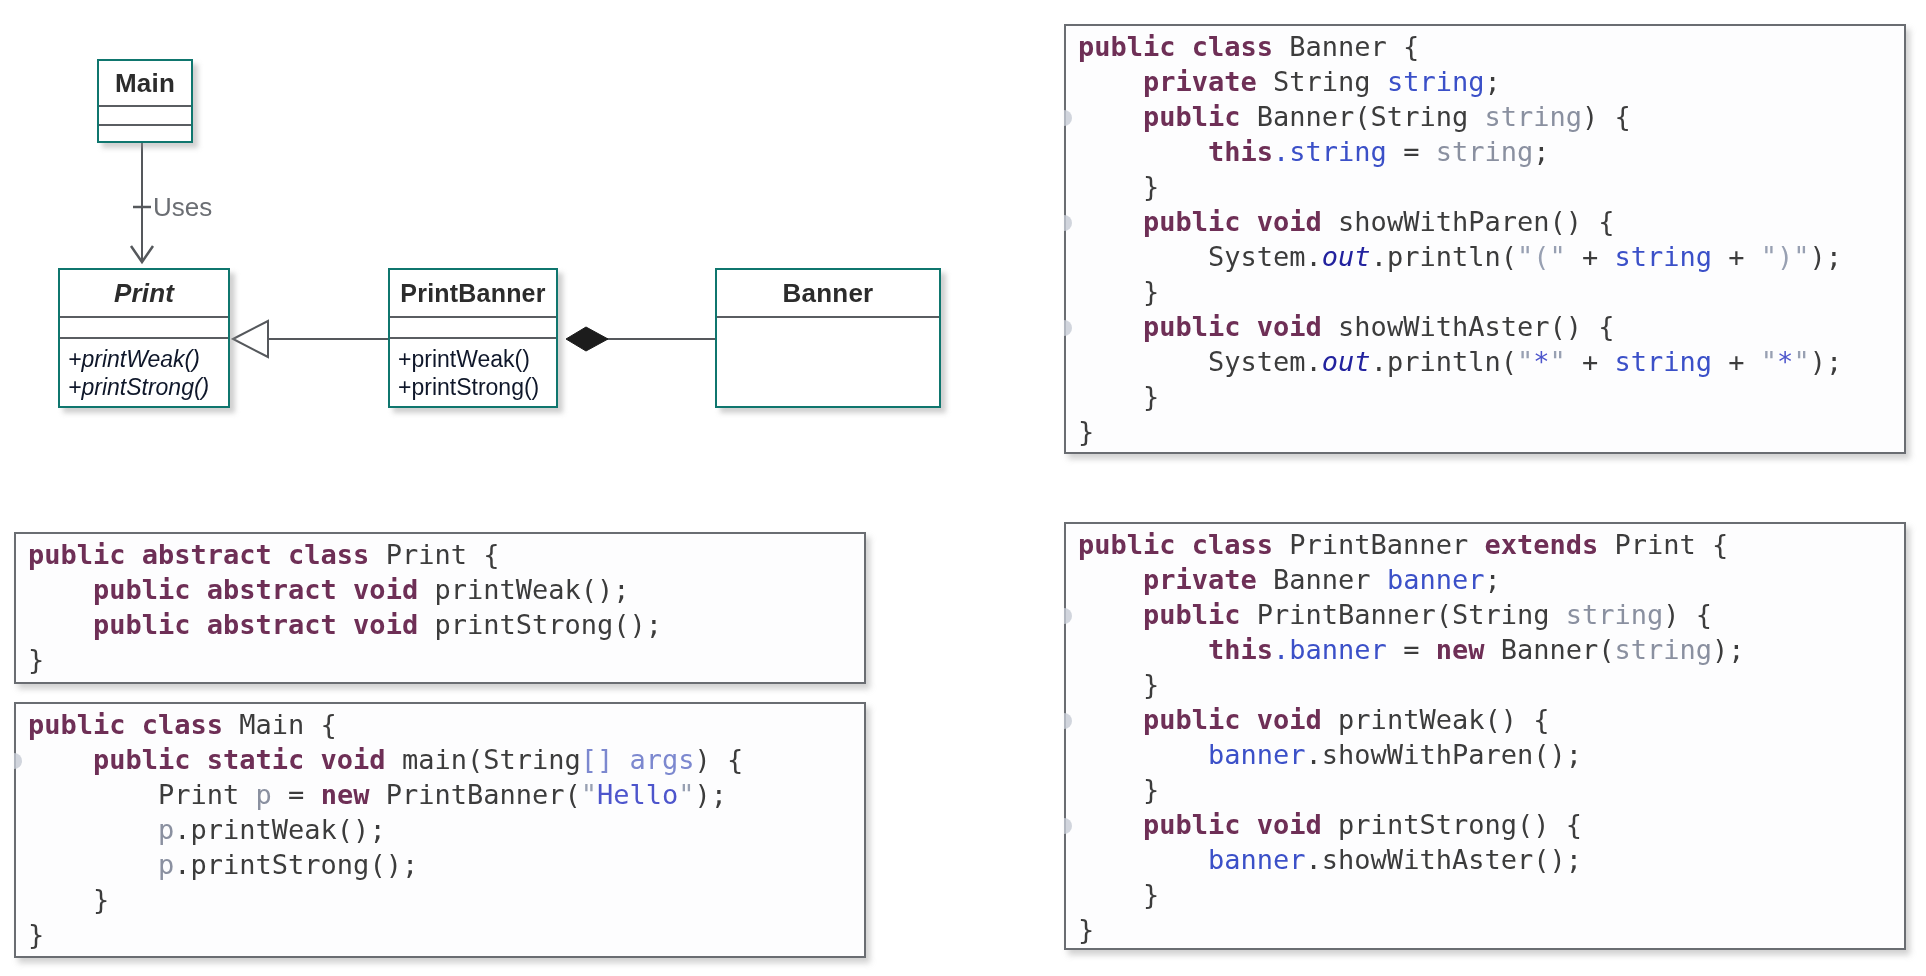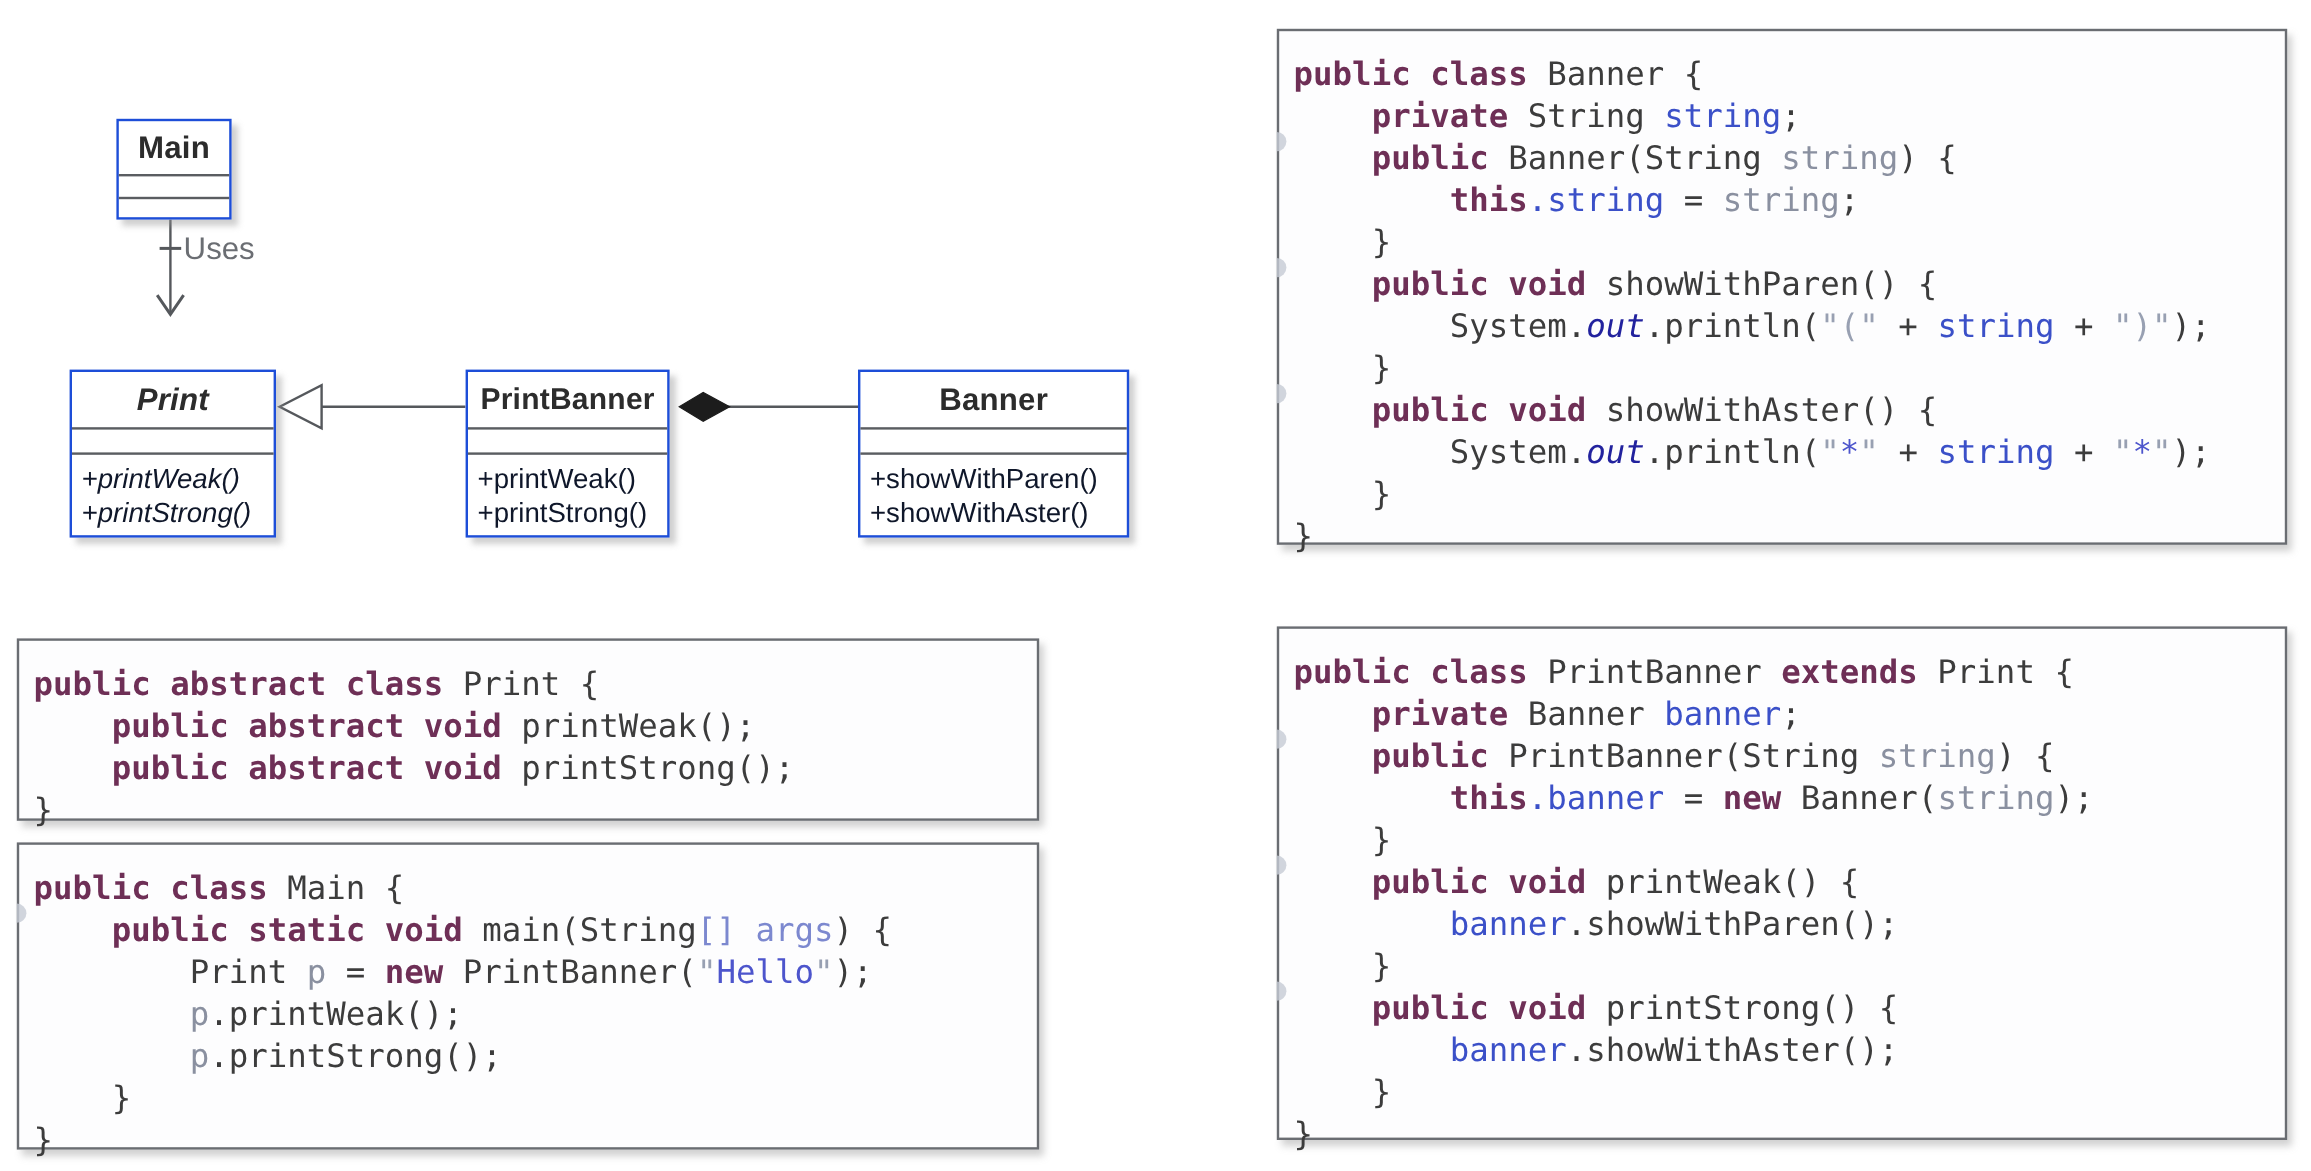--- a/index.html
+++ b/index.html
@@ -4,40 +4,40 @@
 <style>
   html,body{margin:0;padding:0;}
   body{
     width:1926px;height:976px;position:relative;background:#ffffff;
     font-family:"Liberation Sans", sans-serif;overflow:hidden;
   }
   
   #uml{position:absolute;left:0;top:0;width:1000px;height:460px;}
   #uml svg{position:absolute;left:0;top:0;}
   .uml-box{
-    position:absolute;background:#ffffff;border:2px solid #1d4ed8;
-    box-sizing:border-box;box-shadow:5px 5px 5px rgba(150,150,150,.45);margin-top:40px;
+    position:absolute;background:#ffffff;border:2px solid #0f766e;
+    box-sizing:border-box;box-shadow:5px 5px 5px rgba(150,150,150,.45);
   }
   .uml-title{
     display:flex;align-items:center;justify-content:center;
     font-weight:bold;color:#2c2c2c;font-size:26px;letter-spacing:.2px;
   }
   .uml-title.italic{font-style:italic;}
   .uml-sep{border-top:2px solid #5a5d61;}
   .uml-methods{padding:6px 8px 0 8px;color:#0f172a;font-size:23px;line-height:28px;}
   .uml-methods.italic{font-style:italic;}
   .uses-label{
     position:absolute;color:#6b6e73;font-size:26px;font-weight:400;
   }
   
   .codebox{
     position:absolute;box-sizing:border-box;background:#fdfdfe;
     border:2px solid #6a6d72;box-shadow:4px 5px 6px rgba(140,140,140,.4);
     font-family:"DejaVu Sans Mono", monospace;font-size:27px;line-height:35px;
-    padding:19px 12px;white-space:pre;color:var(--plain);
+    padding:3px 12px;white-space:pre;color:var(--plain);
   }
   .codebox .cl{height:35px;}
   .kw{color:var(--keyword);font-weight:bold;}
   .pl{color:var(--plain);}
   .fld{color:var(--field_blue);}
   .prm{color:var(--param_gray);}
   .pb{color:var(--param_blue);}
   .sq{color:var(--string_quote);}
   .sc{color:var(--string_content);}
   .out{color:var(--static_field);font-weight:normal;font-style:italic;}
@@ -86,24 +86,20 @@
     <div class="uml-sep" style="height:19px;"></div>
     <div class="uml-sep uml-methods">
       <div>+printWeak()</div>
       <div>+printStrong()</div>
     </div>
   </div>
 
   <div class="uml-box" style="left:715px;top:268px;width:226px;height:140px;">
     <div class="uml-title" style="height:46px;">Banner</div>
     <div class="uml-sep" style="height:19px;"></div>
-    <div class="uml-sep uml-methods">
-      <div>+showWithParen()</div>
-      <div>+showWithAster()</div>
-    </div>
   </div>
 </div>
 
 <div class="codebox" style="left:1064px;top:24px;width:842px;height:430px;"><div class="cl"><span class="kw">public class </span><span class="pl">Banner {</span></div><div class="cl"><span class="pl">    </span><span class="kw">private </span><span class="pl">String </span><span class="fld">string</span><span class="pl">;</span></div><div class="cl"><span class="pl">    </span><span class="kw">public </span><span class="pl">Banner(String </span><span class="prm">string</span><span class="pl">) {</span></div><div class="cl"><span class="pl">        </span><span class="kw">this</span><span class="fld">.string</span><span class="pl"> = </span><span class="prm">string</span><span class="pl">;</span></div><div class="cl"><span class="pl">    }</span></div><div class="cl"><span class="pl">    </span><span class="kw">public void </span><span class="pl">showWithParen() {</span></div><div class="cl"><span class="pl">        System.</span><span class="out">out</span><span class="pl">.println(</span><span class="sq">"("</span><span class="pl"> + </span><span class="fld">string</span><span class="pl"> + </span><span class="sq">")"</span><span class="pl">);</span></div><div class="cl"><span class="pl">    }</span></div><div class="cl"><span class="pl">    </span><span class="kw">public void </span><span class="pl">showWithAster() {</span></div><div class="cl"><span class="pl">        System.</span><span class="out">out</span><span class="pl">.println(</span><span class="sq">"</span><span class="sc">*</span><span class="sq">"</span><span class="pl"> + </span><span class="fld">string</span><span class="pl"> + </span><span class="sq">"</span><span class="sc">*</span><span class="sq">"</span><span class="pl">);</span></div><div class="cl"><span class="pl">    }</span></div><div class="cl"><span class="pl">}</span></div><div class="fold" style="top: 84px;"></div><div class="fold" style="top: 189px;"></div><div class="fold" style="top: 294px;"></div></div>
 
 <div class="codebox" style="left:14px;top:532px;width:852px;height:152px;"><div class="cl"><span class="kw">public abstract class </span><span class="pl">Print {</span></div><div class="cl"><span class="pl">    </span><span class="kw">public abstract void </span><span class="pl">printWeak();</span></div><div class="cl"><span class="pl">    </span><span class="kw">public abstract void </span><span class="pl">printStrong();</span></div><div class="cl"><span class="pl">}</span></div></div>
 
 <div class="codebox" style="left:14px;top:702px;width:852px;height:256px;"><div class="cl"><span class="kw">public class </span><span class="pl">Main {</span></div><div class="cl"><span class="pl">    </span><span class="kw">public static void </span><span class="pl">main(String</span><span class="pb">[]</span><span class="pl"> </span><span class="pb">args</span><span class="pl">) {</span></div><div class="cl"><span class="pl">        Print </span><span class="prm">p</span><span class="pl"> = </span><span class="kw">new</span><span class="pl"> PrintBanner(</span><span class="sq">"</span><span class="sc">Hello</span><span class="sq">"</span><span class="pl">);</span></div><div class="cl"><span class="pl">        </span><span class="prm">p</span><span class="pl">.printWeak();</span></div><div class="cl"><span class="pl">        </span><span class="prm">p</span><span class="pl">.printStrong();</span></div><div class="cl"><span class="pl">    }</span></div><div class="cl"><span class="pl">}</span></div><div class="fold" style="top: 49px;"></div></div>
 
 <div class="codebox" style="left:1064px;top:522px;width:842px;height:428px;"><div class="cl"><span class="kw">public class </span><span class="pl">PrintBanner </span><span class="kw">extends</span><span class="pl"> Print {</span></div><div class="cl"><span class="pl">    </span><span class="kw">private </span><span class="pl">Banner </span><span class="fld">banner</span><span class="pl">;</span></div><div class="cl"><span class="pl">    </span><span class="kw">public </span><span class="pl">PrintBanner(String </span><span class="prm">string</span><span class="pl">) {</span></div><div class="cl"><span class="pl">        </span><span class="kw">this</span><span class="fld">.banner</span><span class="pl"> = </span><span class="kw">new</span><span class="pl"> Banner(</span><span class="prm">string</span><span class="pl">);</span></div><div class="cl"><span class="pl">    }</span></div><div class="cl"><span class="pl">    </span><span class="kw">public void </span><span class="pl">printWeak() {</span></div><div class="cl"><span class="pl">        </span><span class="fld">banner</span><span class="pl">.showWithParen();</span></div><div class="cl"><span class="pl">    }</span></div><div class="cl"><span class="pl">    </span><span class="kw">public void </span><span class="pl">printStrong() {</span></div><div class="cl"><span class="pl">        </span><span class="fld">banner</span><span class="pl">.showWithAster();</span></div><div class="cl"><span class="pl">    }</span></div><div class="cl"><span class="pl">}</span></div><div class="fold" style="top: 84px;"></div><div class="fold" style="top: 189px;"></div><div class="fold" style="top: 294px;"></div></div>

